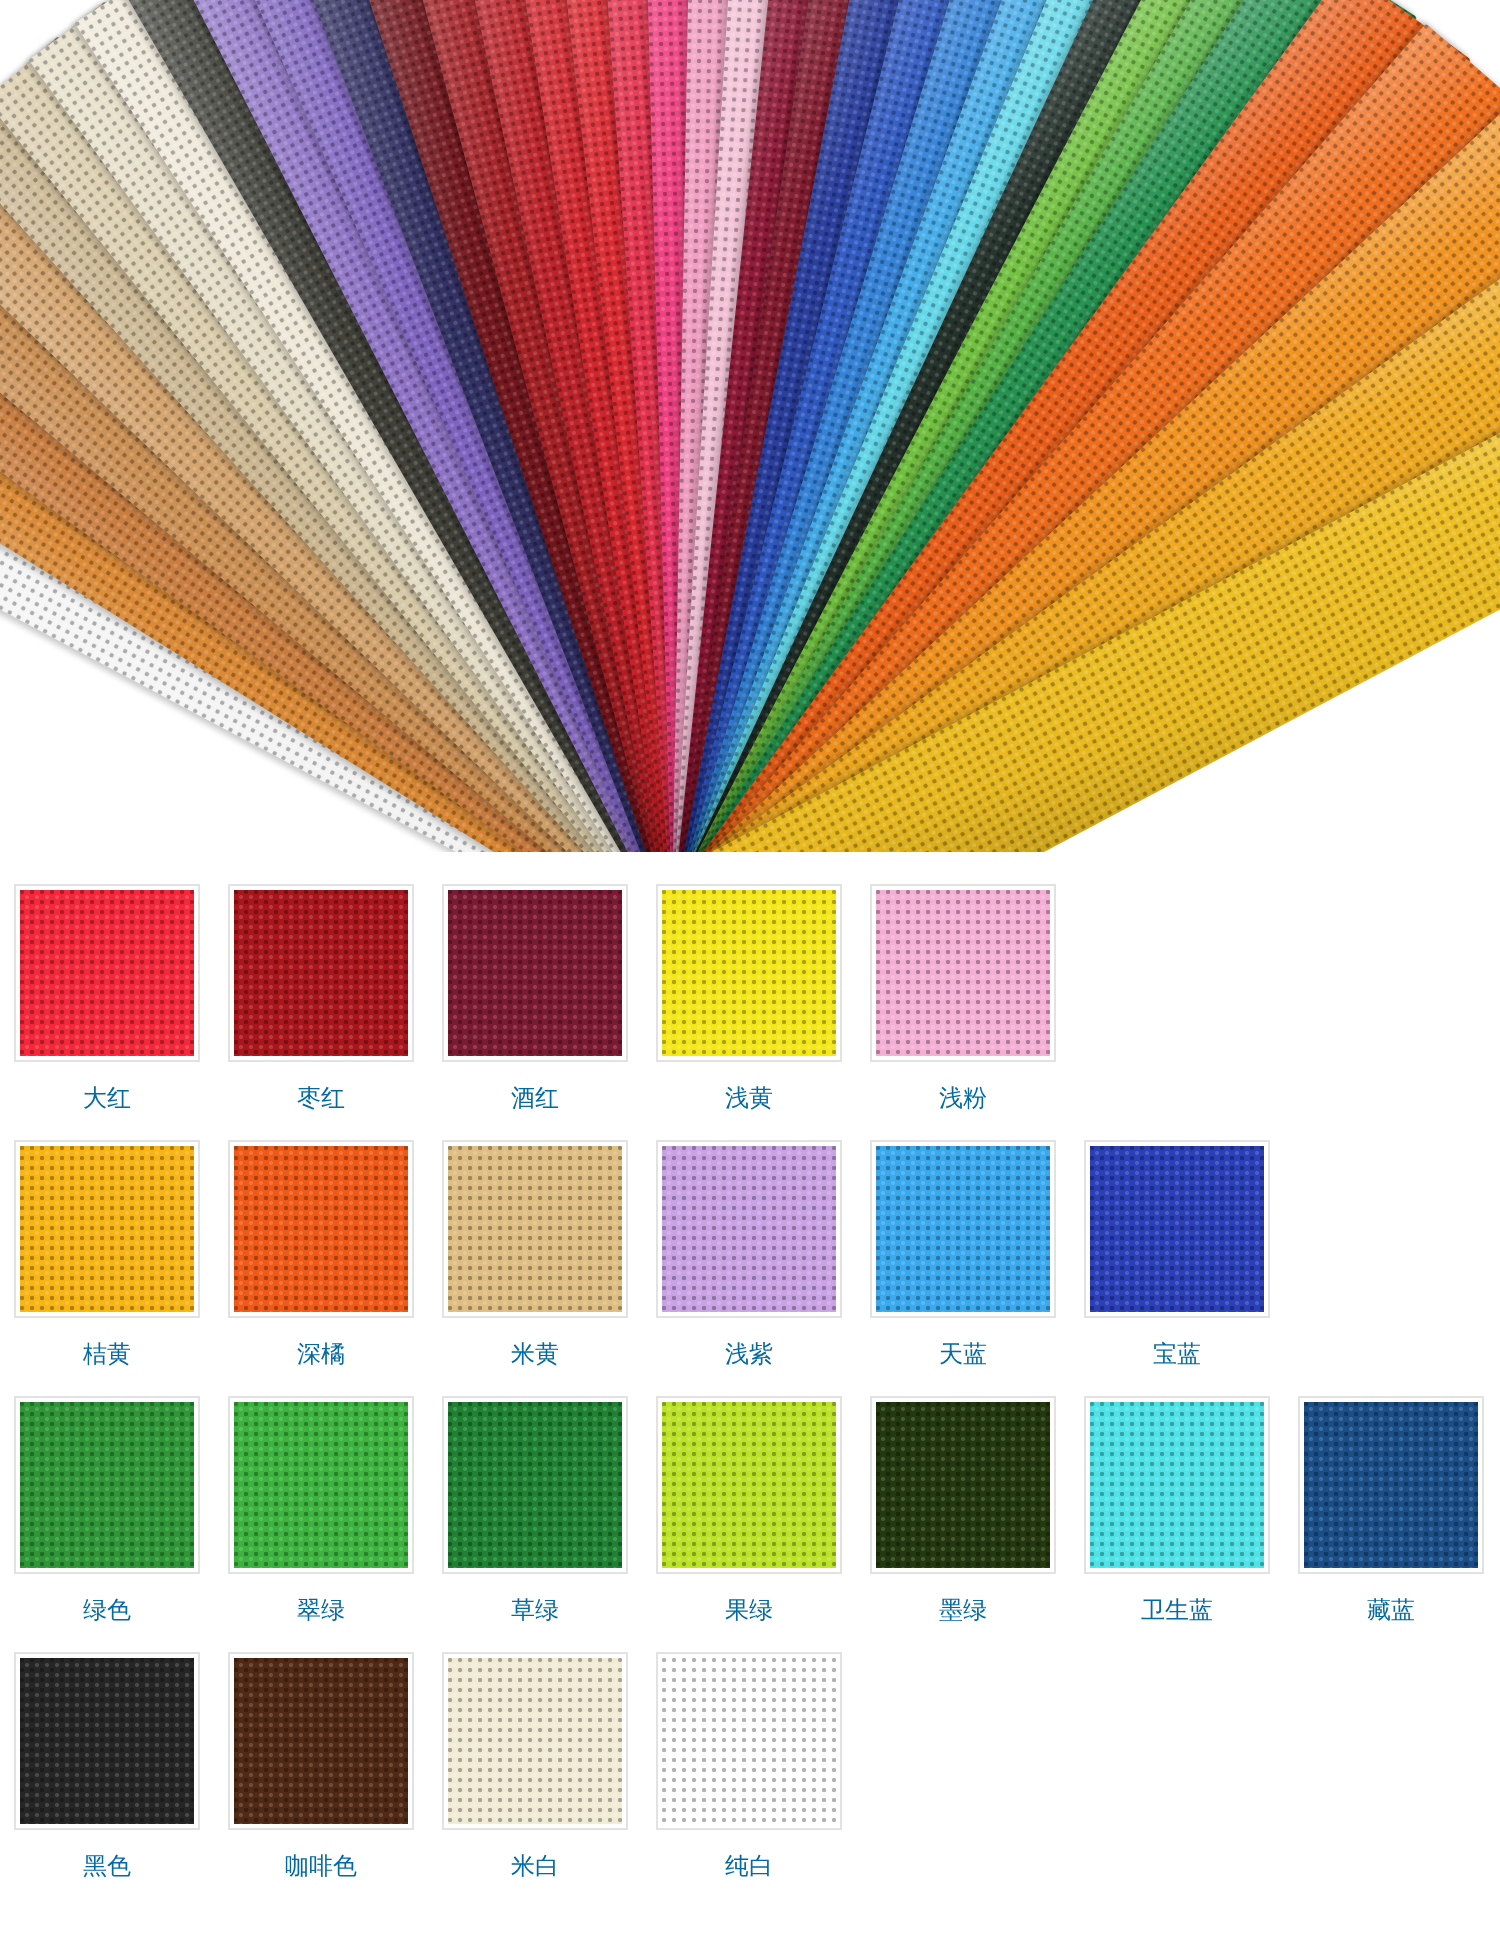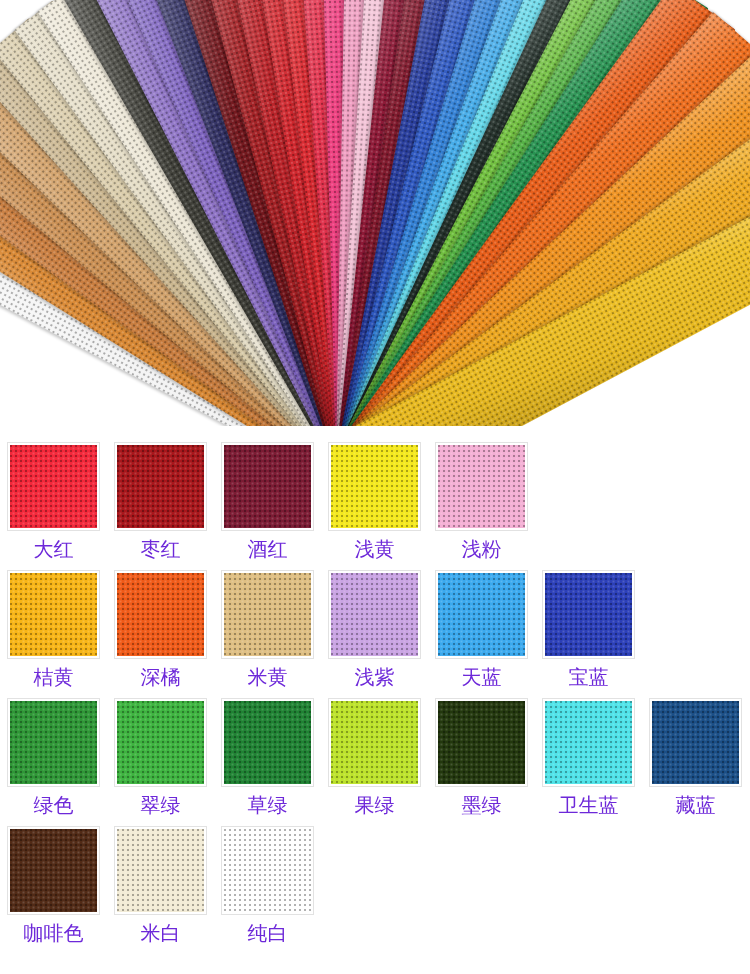--- a/index.html
+++ b/index.html
@@ -91,23 +91,23 @@
     position: relative;
   }
   .swatch-fill {
     position: relative;
     width: 100%;
     height: 100%;
     overflow: hidden;
   }
   .swatch-label {
     margin-top: 8px;
-    font-size: 20px;
+    font-size: 12px;
     line-height: 20px;
-    color: #6d28d9;
+    color: #0369a1;
     white-space: nowrap;
     font-family: "Liberation Serif", "DejaVu Serif", serif;
   }
 </style>
 </head>
 <body>
 
 <div id="hero-fan">
   <div id="fan-stage">
       <div class="fan-sheet" style="background: rgb(245, 245, 245); transform: translateX(-50%) rotate(-62deg); z-index: 100;"></div>
@@ -262,20 +262,26 @@
       <div class="swatch-cell">
         <div class="swatch-box">
           <div class="swatch-fill" style="background: rgb(26, 78, 134);"></div>
         </div>
         <div class="swatch-label">藏蓝</div>
       </div>
     </div>
     <div class="swatch-row">
       <div class="swatch-cell">
         <div class="swatch-box">
+          <div class="swatch-fill" style="background: rgb(38, 38, 38);"></div>
+        </div>
+        <div class="swatch-label">黑色</div>
+      </div>
+      <div class="swatch-cell">
+        <div class="swatch-box">
           <div class="swatch-fill" style="background: rgb(81, 42, 22);"></div>
         </div>
         <div class="swatch-label">咖啡色</div>
       </div>
       <div class="swatch-cell">
         <div class="swatch-box">
           <div class="swatch-fill" style="background: rgb(242, 235, 213);"></div>
         </div>
         <div class="swatch-label">米白</div>
       </div>

